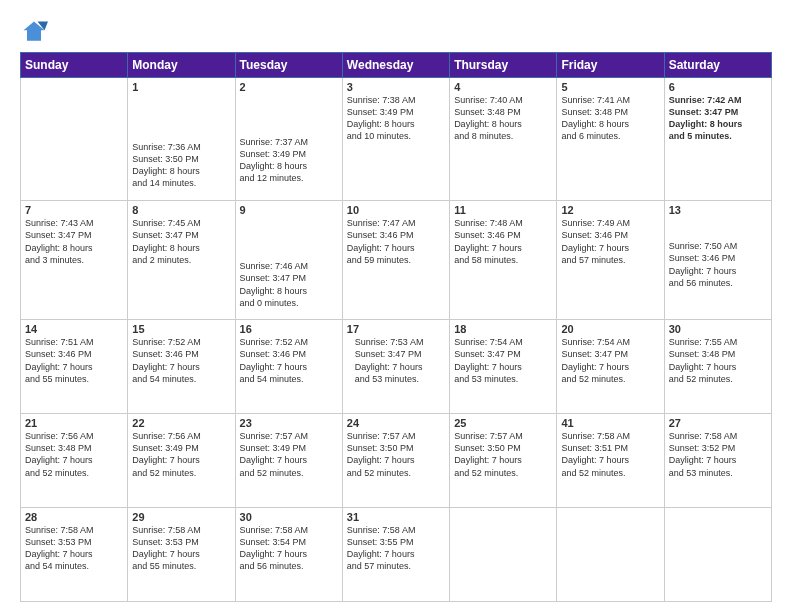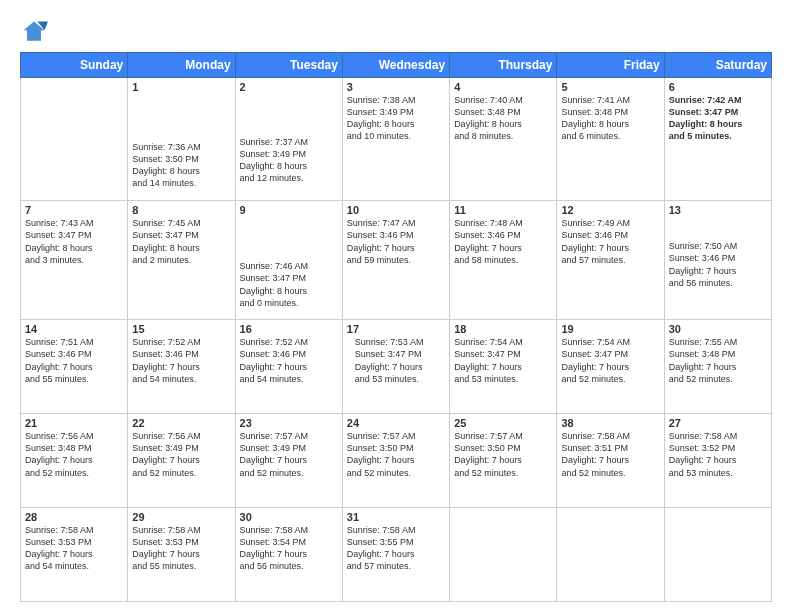--- a/index.html
+++ b/index.html
@@ -53,27 +53,27 @@
       color: #555;
     }
     .calendar {
       flex: 1;
       border: 1px solid #ccc;
       border-collapse: collapse;
       width: 100%;
       table-layout: fixed;
     }
     .calendar th {
-      background: #3b82f6;
+      background: #4c1d95;
       color: #fff;
       font-size: 12px;
       font-weight: bold;
       padding: 5px 4px;
       border: 1px solid #3a6aaa;
-      text-align: right;
+      text-align: left;
     }
     .calendar td {
       border: 1px solid #ccc;
       vertical-align: top;
       padding: 3px 4px;
       font-size: 9.5px;
       color: #333;
       height: 88px;
     }
     .day-num {
@@ -248,21 +248,21 @@
 and 53 minutes.</div>
           </td>
           <td>
             <div class="day-num">18</div>
             <div class="cell-info" style="white-space: pre-line;">Sunrise: 7:54 AM
 Sunset: 3:47 PM
 Daylight: 7 hours
 and 53 minutes.</div>
           </td>
           <td>
-            <div class="day-num">19</div>
+            <div class="day-num">20</div>
             <div class="cell-info" style="white-space: pre-line;">Sunrise: 7:54 AM
 Sunset: 3:47 PM
 Daylight: 7 hours
 and 52 minutes.</div>
           </td>
           <td>
             <div class="day-num">30</div>
             <div class="cell-info" style="white-space: pre-line;">Sunrise: 7:55 AM
 Sunset: 3:48 PM
 Daylight: 7 hours
@@ -299,21 +299,21 @@
 and 52 minutes.</div>
           </td>
           <td>
             <div class="day-num">25</div>
             <div class="cell-info" style="white-space: pre-line;">Sunrise: 7:57 AM
 Sunset: 3:50 PM
 Daylight: 7 hours
 and 52 minutes.</div>
           </td>
           <td>
-            <div class="day-num">38</div>
+            <div class="day-num">41</div>
             <div class="cell-info" style="white-space: pre-line;">Sunrise: 7:58 AM
 Sunset: 3:51 PM
 Daylight: 7 hours
 and 52 minutes.</div>
           </td>
           <td>
             <div class="day-num">27</div>
             <div class="cell-info" style="white-space: pre-line;">Sunrise: 7:58 AM
 Sunset: 3:52 PM
 Daylight: 7 hours

